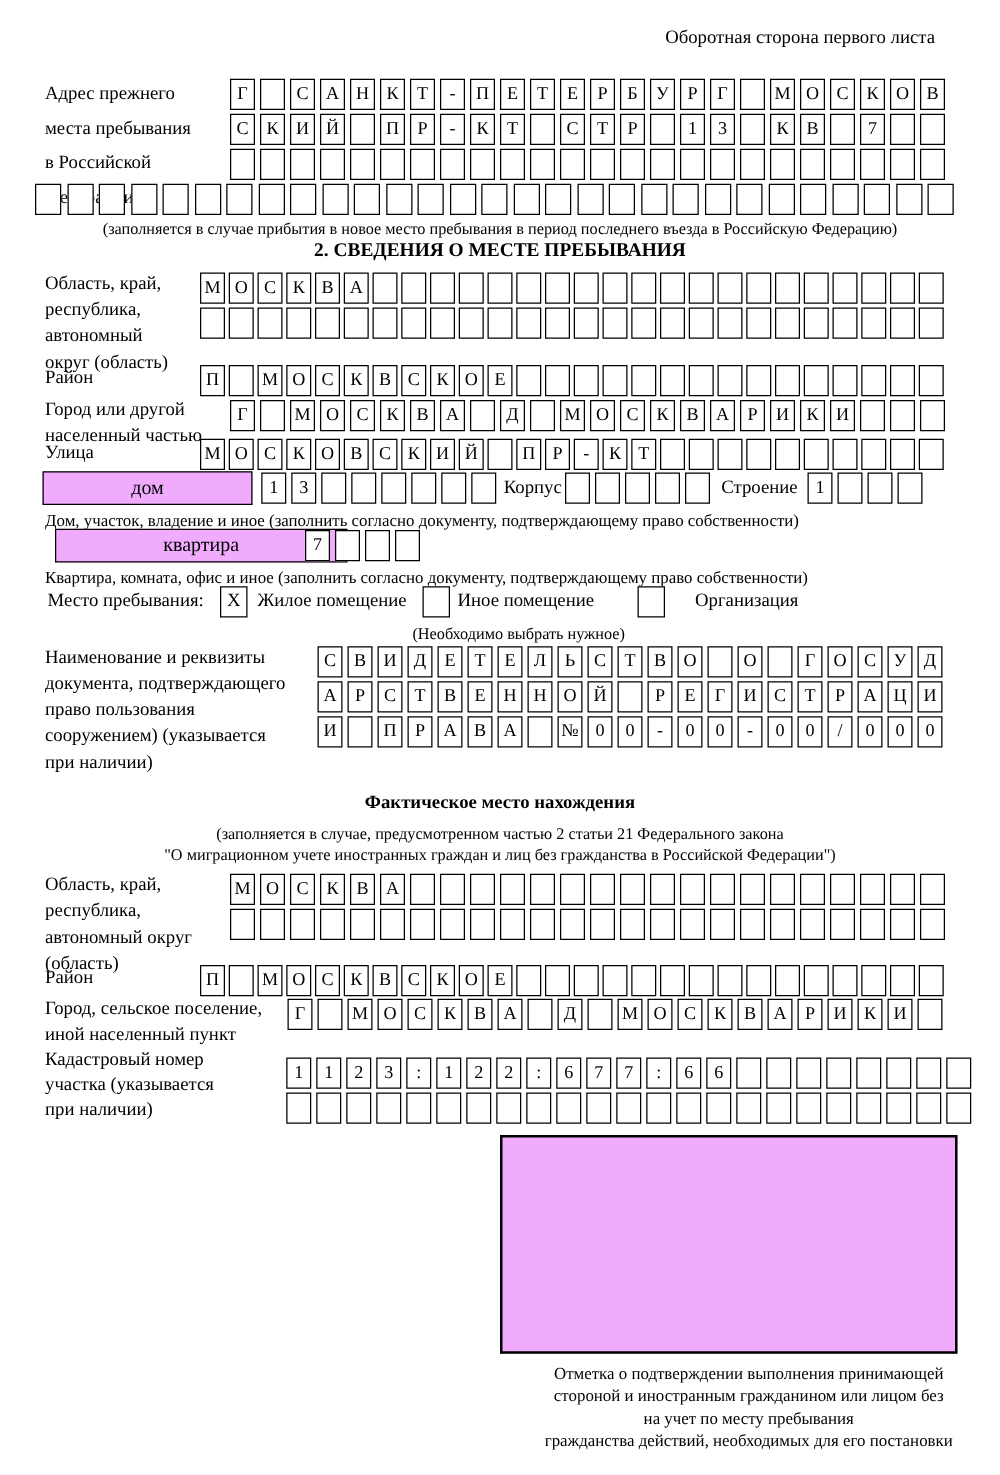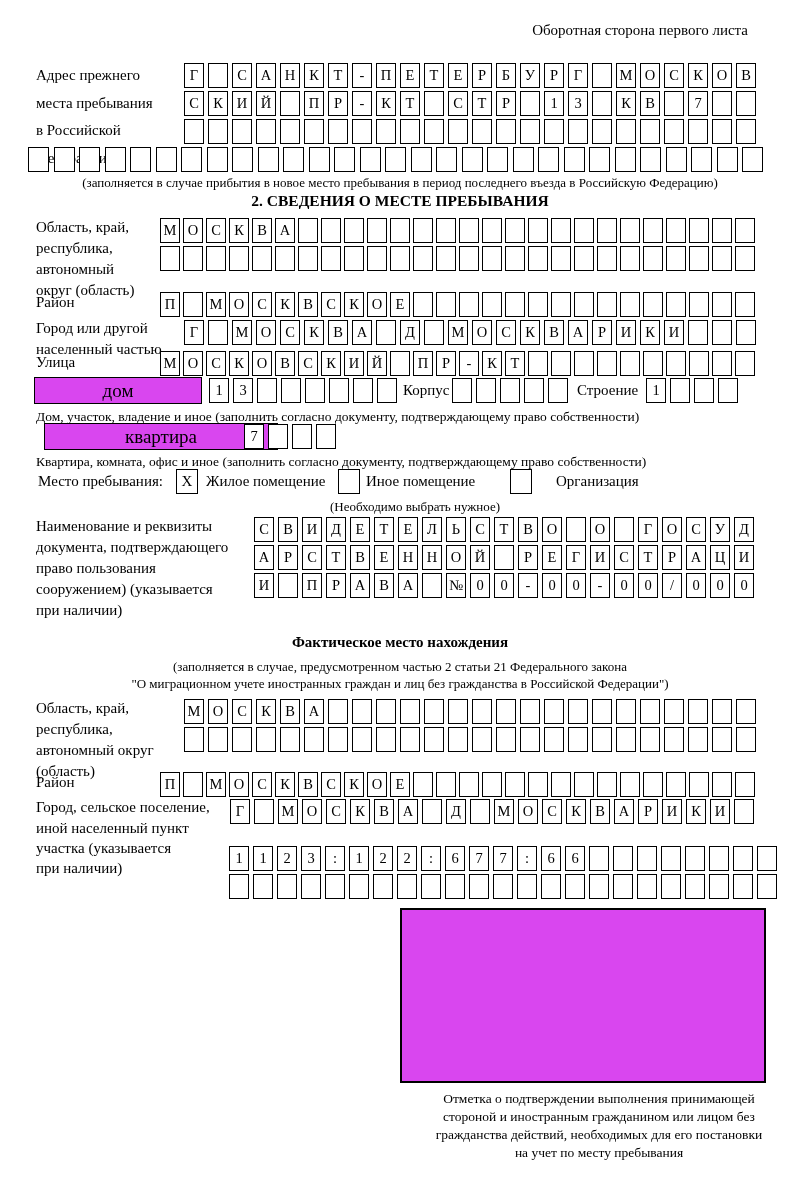--- a/index.html
+++ b/index.html
@@ -15,22 +15,22 @@
     flex:0 0 auto;width:20px;height:25px;border:1.5px solid #000;box-sizing:border-box;
     display:flex;align-items:center;justify-content:center;font-size:14.5px;line-height:1;background:#fff;
   }
   .cells.wide .cell{width:21px}
   .lbl{position:absolute;font-size:15px;line-height:21px}
   .lbl-tall{line-height:27.5px}
   .caption{position:absolute;font-size:13px;line-height:17px}
   .center{left:0;right:0;text-align:center}
   .title{position:absolute;left:0;right:0;text-align:center;font-weight:bold;font-size:15.5px}
   .rect{
-    position:absolute;border:1.5px solid #000;box-sizing:border-box;background:#d946ef;
-    display:flex;align-items:center;justify-content:center;font-size:19px;
+    position:absolute;border:1.5px solid #000;box-sizing:border-box;background:#f0abfc;
+    display:flex;align-items:center;justify-content:center;font-size:16px;
   }
   .checkbox{
     position:absolute;width:22px;height:25px;border:1.5px solid #000;box-sizing:border-box;background:#fff;
     display:flex;align-items:center;justify-content:center;font-size:15px;
   }
   .inline-lbl{position:absolute;font-size:15px;white-space:nowrap}
 </style>
 </head>
 <body>
 
@@ -548,20 +548,21 @@
     <span class="cell">В</span>
     <span class="cell">А</span>
     <span class="cell">Р</span>
     <span class="cell">И</span>
     <span class="cell">К</span>
     <span class="cell">И</span>
     <span class="cell"></span>
   </div>
 
 <div class="lbl" style="left:36px;top:838px;width:190px;line-height:20px">
+  <div>Кадастровый номер</div>
   <div>участка (указывается</div>
   <div>при наличии)</div>
 </div>
 <div class="cells" style="left:229px;top:846px">
     <span class="cell">1</span>
     <span class="cell">1</span>
     <span class="cell">2</span>
     <span class="cell">3</span>
     <span class="cell">:</span>
     <span class="cell">1</span>
@@ -606,15 +607,15 @@
     <span class="cell"></span>
     <span class="cell"></span>
     <span class="cell"></span>
     <span class="cell"></span>
   </div>
 
 <div class="rect" style="left:400px;top:908px;width:366px;height:175px;border-width:2px"></div>
 <div class="caption" style="left:414px;top:1090px;width:370px;text-align:center;font-size:13.5px;line-height:18px">
   <div>Отметка о подтверждении выполнения принимающей</div>
   <div>стороной и иностранным гражданином или лицом без</div>
+  <div>на учет по месту пребывания</div>
   <div>гражданства действий, необходимых для его постановки</div>
-  <div>на учет по месту пребывания</div>
 </div>
 
 </body></html>

